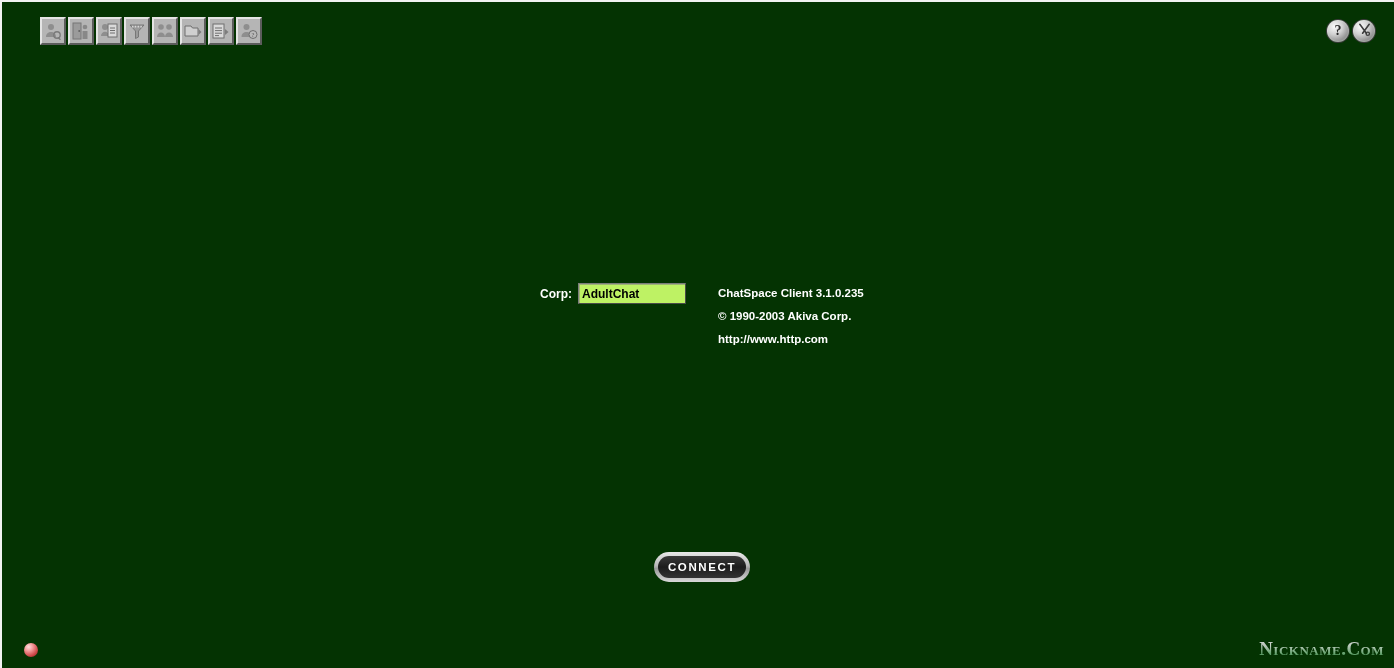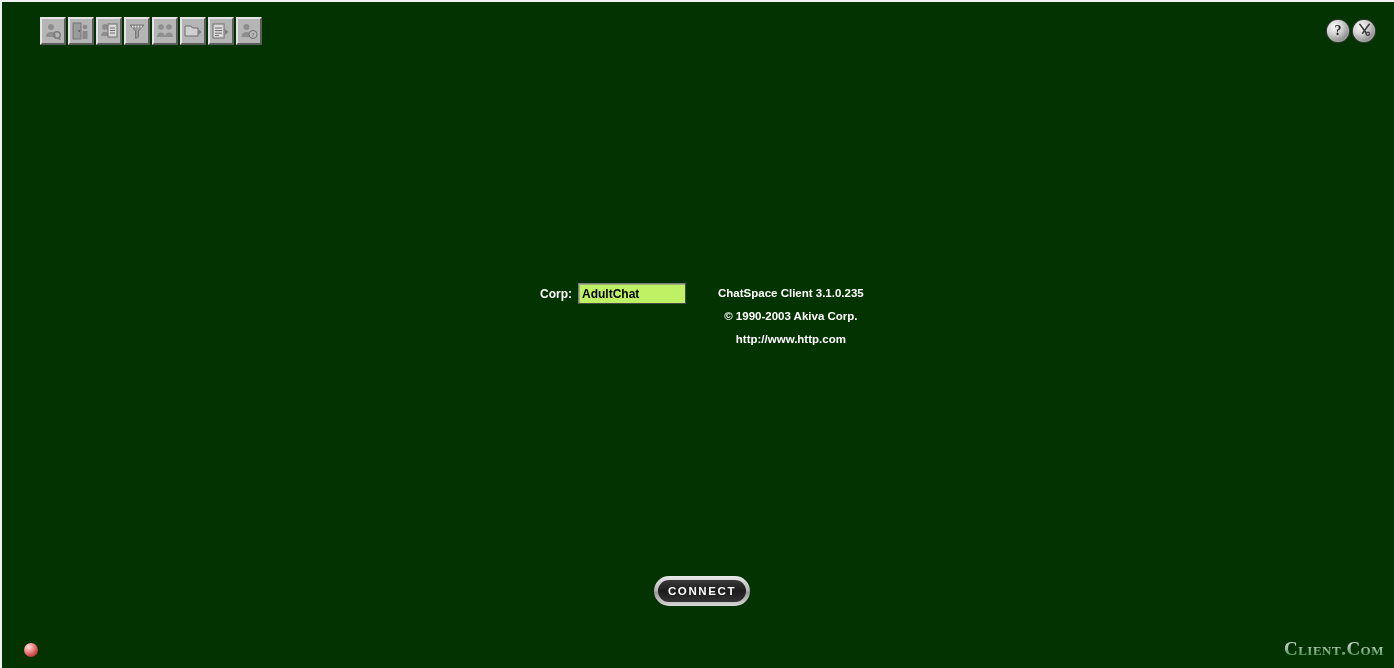--- a/index.html
+++ b/index.html
@@ -103,21 +103,20 @@
     font-size: 12px;
     font-weight: bold;
     color: #000000;
     padding: 0 3px;
     outline: none;
     box-shadow: inset 1px 1px 0 rgba(130,130,130,.55);
   }
   #info-block {
     margin-left: 32px;
     padding-top: 0px;
-    text-align: center;
   }
   .info-line {
     color: #ffffff;
     font-size: 11.5px;
     font-weight: bold;
     line-height: 23px;
     white-space: nowrap;
   }
 
   
@@ -128,21 +127,20 @@
     width: 96px;
     height: 30px;
     border-radius: 16px;
     background: linear-gradient(180deg, #e9e9e9 0%, #b9b9b9 45%, #9a9a9a 55%, #d8d8d8 100%);
     display: flex;
     align-items: center;
     justify-content: center;
     cursor: pointer;
     box-sizing: border-box;
     padding: 4px;
-    margin-top: 24px;
   }
   #connect-inner {
     width: 100%;
     height: 100%;
     border-radius: 12px;
     background: linear-gradient(180deg, #3a3a3a 0%, #1c1c1c 50%, #333333 100%);
     display: flex;
     align-items: center;
     justify-content: center;
   }
@@ -307,15 +305,15 @@
   </div>
 
   <div id="connect-btn">
     <div id="connect-inner">
       <span id="connect-label">CONNECT</span>
     </div>
   </div>
 
   <div id="status-orb"></div>
 
-  <div id="watermark">Client.Com</div>
+  <div id="watermark">Nickname.Com</div>
 
 </div>
 
 </body></html>

